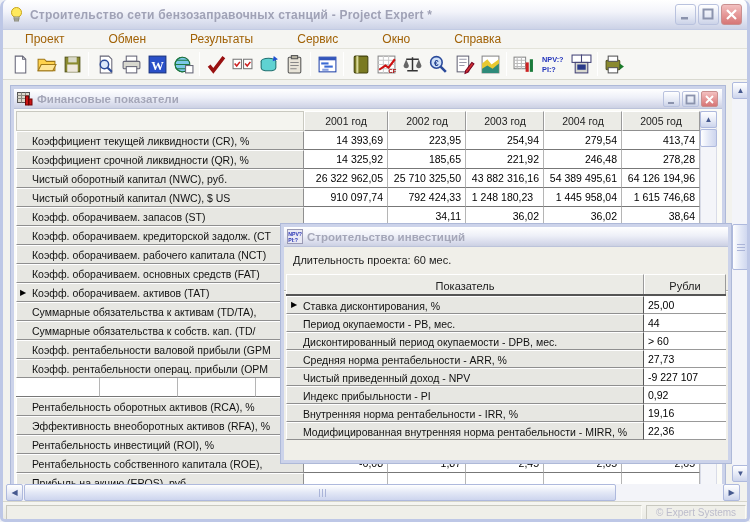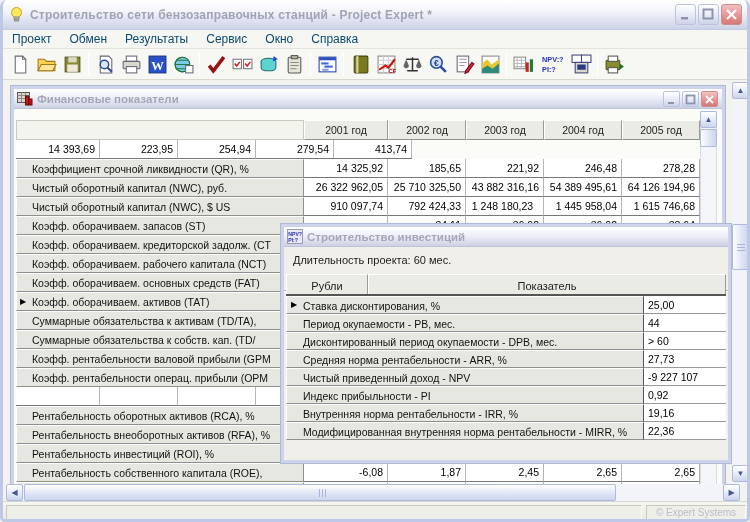--- a/index.html
+++ b/index.html
@@ -16,21 +16,21 @@
   .titlebar .title { font-size:12px; font-weight:bold; color:#a0a2b6; letter-spacing:.2px;
       flex:1; white-space:nowrap; overflow:hidden; }
   .winbtns { display:flex; gap:2px; margin-right:8px; }
   .wbtn { width:21px; height:21px; border-radius:3px; border:1px solid #b9c2de;
       background:linear-gradient(180deg,#ffffff,#e4e8f4 60%,#ccd3e8); position:relative; }
   .wbtn svg { position:absolute; left:3px; top:3px; }
   .wbtn.close { background:linear-gradient(180deg,#f3c0c0,#e49595 55%,#d67676); border-color:#c98f8f; }
   
   .menubar { position:absolute; left:0; top:30px; width:744px; height:19px; background:#f5f5f2;
       border-bottom:1px solid #e3e3da; display:flex; align-items:center; }
-  .menu-item { font-size:12px; color:#0c4a6e; padding:1px 9px; }
+  .menu-item { font-size:12px; color:#a16207; padding:1px 22px; }
   
   .toolbar { position:absolute; left:0; top:49px; width:744px; height:31px; background:#f7f7f4;
       border-bottom:1px solid #d9d9d0; display:flex; align-items:center; padding-left:4px; }
   .tbtn { width:26px; height:26px; display:flex; align-items:center; justify-content:center; border-radius:2px; }
   .tbtn.wide { width:32px; }
   .tbtn svg { width:21px; height:21px; }
   .tsep { width:1px; height:24px; background:#d8d8d0; border-right:1px solid #ffffff; margin:0 3px; }
   
   .mdi { position:absolute; left:0; top:81px; width:744px; height:420px; background:#f2f2ee; }
   .child { position:absolute; background:#f0efe9; border:3px solid #ccd3ea; box-shadow:0 0 0 1px #aeb9d8; }
@@ -41,21 +41,21 @@
   .cbtns { display:flex; gap:2px; margin-right:4px; }
   .cbtn { width:17px; height:16px; border-radius:2px; border:1px solid #b9c2de;
       background:linear-gradient(180deg,#ffffff,#e4e8f4 60%,#ccd3e8); position:relative; }
   .cbtn svg { position:absolute; left:2px; top:1px; }
   .cbtn.close { background:linear-gradient(180deg,#f3c0c0,#e49595 55%,#d67676); border-color:#c98f8f; }
   
   #finWin { left:8px; top:5px; width:714px; height:430px; z-index:10; }
   .fin-body { position:absolute; left:0; top:20px; right:0; bottom:0; background:#fbfbf7; }
   .fin-grid { position:absolute; left:2px; top:2px; width:684px; }
   .frow { display:flex; height:19px; }
-  .fhrow { display:flex; height:20px;margin-top:9px; }
+  .fhrow { display:flex; height:20px; }
   .cell-label { width:288px; background:#e7e7e2; border-top:1px solid #ffffff; border-left:1px solid #ffffff;
       border-right:1px solid #8f8f8f; border-bottom:1px solid #8f8f8f;
       font-size:10.5px; color:#111; padding:3px 2px 0 15px; white-space:nowrap; overflow:hidden; position:relative; }
   .cell-label .marker { position:absolute; left:3px; top:4px; font-size:8px; color:#000; }
   .cell-head { background:#ebebe6; border-top:1px solid #ffffff; border-left:1px solid #ffffff;
       border-right:1px solid #9a9a9a; border-bottom:1px solid #8f8f8f;
       font-size:10.5px; color:#222; text-align:center; padding-top:3px; }
   .cell-blank { width:288px; background:#f4f4ef; border:1px solid #c9c9c0; }
   .cell-value { background:#ffffff; border-right:1px solid #b5b5b5; border-bottom:1px solid #777777;
       font-size:10.5px; color:#000; text-align:right; padding:3px 4px 0 0; white-space:nowrap; overflow:hidden; }
@@ -332,20 +332,21 @@
         <div class="fin-grid" id="finGrid">
             <div class="fhrow">
               <div class="cell-blank"></div>
               <div class="cell-head" style="width: 84px;">2001 год</div>
               <div class="cell-head" style="width: 78px;">2002 год</div>
               <div class="cell-head" style="width: 78px;">2003 год</div>
               <div class="cell-head" style="width: 78px;">2004 год</div>
               <div class="cell-head" style="width: 78px;">2005 год</div>
             </div>
             <div class="frow">
+              <div class="cell-label">Коэффициент текущей ликвидности (CR), %</div>
               <div class="cell-value" style="width: 84px;">14 393,69</div>
               <div class="cell-value" style="width: 78px;">223,95</div>
               <div class="cell-value" style="width: 78px;">254,94</div>
               <div class="cell-value" style="width: 78px;">279,54</div>
               <div class="cell-value" style="width: 78px;">413,74</div>
             </div>
             <div class="frow">
               <div class="cell-label">Коэффициент срочной ликвидности (QR), %</div>
               <div class="cell-value" style="width: 84px;">14 325,92</div>
               <div class="cell-value" style="width: 78px;">185,65</div>
@@ -450,21 +451,21 @@
             </div>
             <div class="frow">
               <div class="cell-label">Рентабельность оборотных активов (RCA), %</div>
               <div class="cell-value" style="width: 84px;"></div>
               <div class="cell-value" style="width: 78px;"></div>
               <div class="cell-value" style="width: 78px;"></div>
               <div class="cell-value" style="width: 78px;"></div>
               <div class="cell-value" style="width: 78px;"></div>
             </div>
             <div class="frow">
-              <div class="cell-label">Рентабельность внеоборотных активов (RFA), %</div>
+              <div class="cell-label">Эффективность внеоборотных активов (RFA), %</div>
               <div class="cell-value" style="width: 84px;"></div>
               <div class="cell-value" style="width: 78px;"></div>
               <div class="cell-value" style="width: 78px;"></div>
               <div class="cell-value" style="width: 78px;"></div>
               <div class="cell-value" style="width: 78px;"></div>
             </div>
             <div class="frow">
               <div class="cell-label">Рентабельность инвестиций (ROI), %</div>
               <div class="cell-value" style="width: 84px;"></div>
               <div class="cell-value" style="width: 78px;"></div>
@@ -507,22 +508,22 @@
         </span>
         <span class="ctext">Строительство инвестиций</span>
       </div>
       <div style="padding-top:7px;">
         <div class="eff-info">Длительность проекта: 60 мес.</div>
         <div class="eff-info" style="margin-top:7px;">Период расчета: 60 мес.</div>
         <div class="eff-sep"></div>
       </div>
       <div class="eff-grid" id="effGrid">
         <div class="eff-hrow">
+          <div class="eff-head" style="width:358px;">Показатель</div>
           <div class="eff-head" style="width:82px;">Рубли</div>
-          <div class="eff-head" style="width:358px;">Показатель</div>
         </div>
         <div id="effRows">
             <div class="erow">
               <div class="eff-label">Ставка дисконтирования, %<div class="marker">▶</div></div>
               <div class="eff-value">25,00</div>
             </div>
             <div class="erow">
               <div class="eff-label">Период окупаемости - PB, мес.</div>
               <div class="eff-value">44</div>
             </div>

